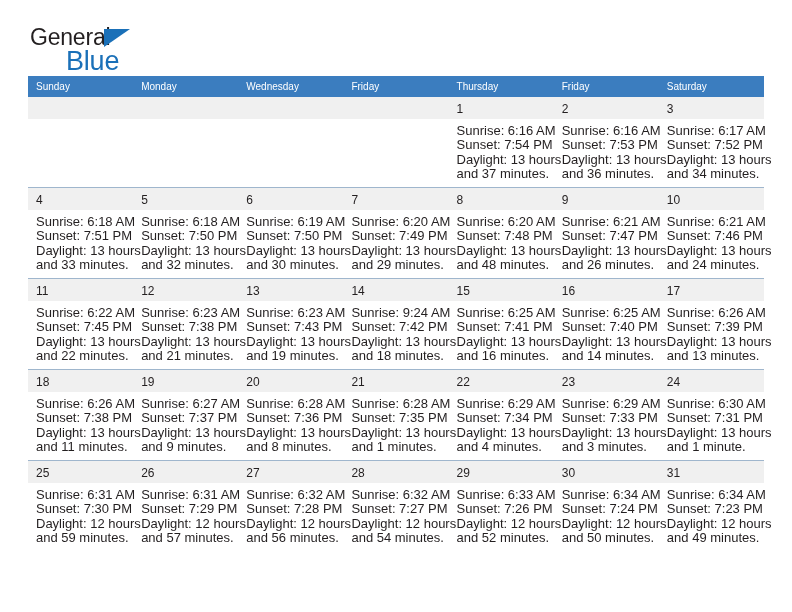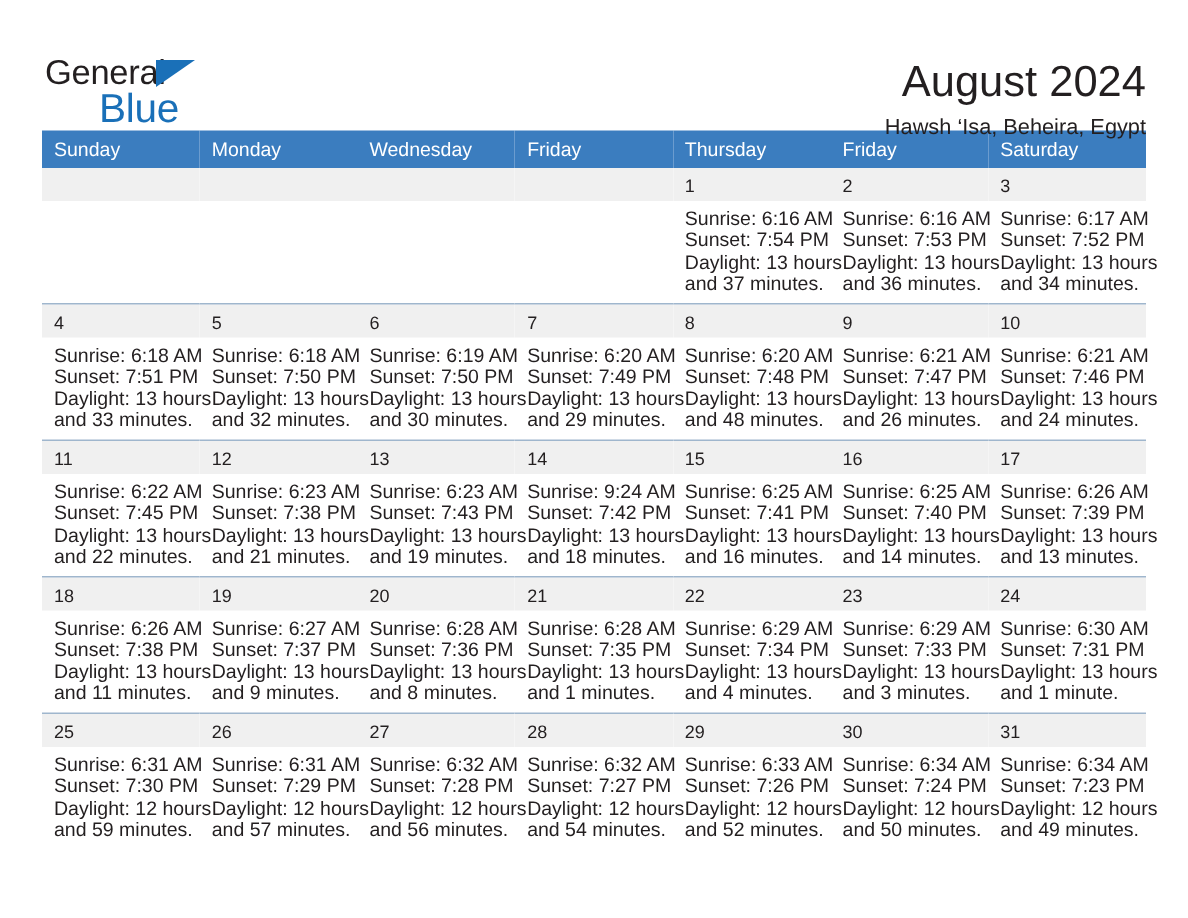--- a/index.html
+++ b/index.html
@@ -13,21 +13,21 @@
     font-family: "Liberation Sans", sans-serif;
     color: #231f20;
     overflow: hidden;
   }
 
   .page {
     position: relative;
     width: 792px;
     height: 460px;
     box-sizing: border-box;
-    padding: 11px 28px;
+    padding: 0 28px;
   }
 
   
   .header {
     display: flex;
     align-items: flex-start;
     justify-content: space-between;
     padding-top: 26px;
     height: 76px;
     box-sizing: border-box;
@@ -87,21 +87,21 @@
 
   
   .calendar {
     width: 736px;
     border-collapse: collapse;
     table-layout: fixed;
   }
   .calendar th {
     background: #3b7dbf;
     color: #ffffff;
-    font-size: 13px;
+    font-size: 10px;
     font-weight: normal;
     text-align: left;
     padding: 5px 0 5px 8px;
     height: 21px;
     box-sizing: border-box;
     border: none;
   }
 
   .calendar td {
     vertical-align: top;
@@ -157,24 +157,20 @@
 <div class="page">
 
   <div class="header">
 
     <div class="logo">
       <span class="logo-general">General</span>
       <span class="logo-triangle"></span>
       <span class="logo-blue">Blue</span>
     </div>
 
-    <div class="title-block">
-      <div class="cal-title">August 2024</div>
-      <div class="cal-subtitle">Hawsh ‘Isa, Beheira, Egypt</div>
-    </div>
 
   </div>
 
   <table class="calendar">
     <thead>
       <tr>
         <th>Sunday</th>
         <th>Monday</th>
         <th>Wednesday</th>
         <th>Friday</th>

